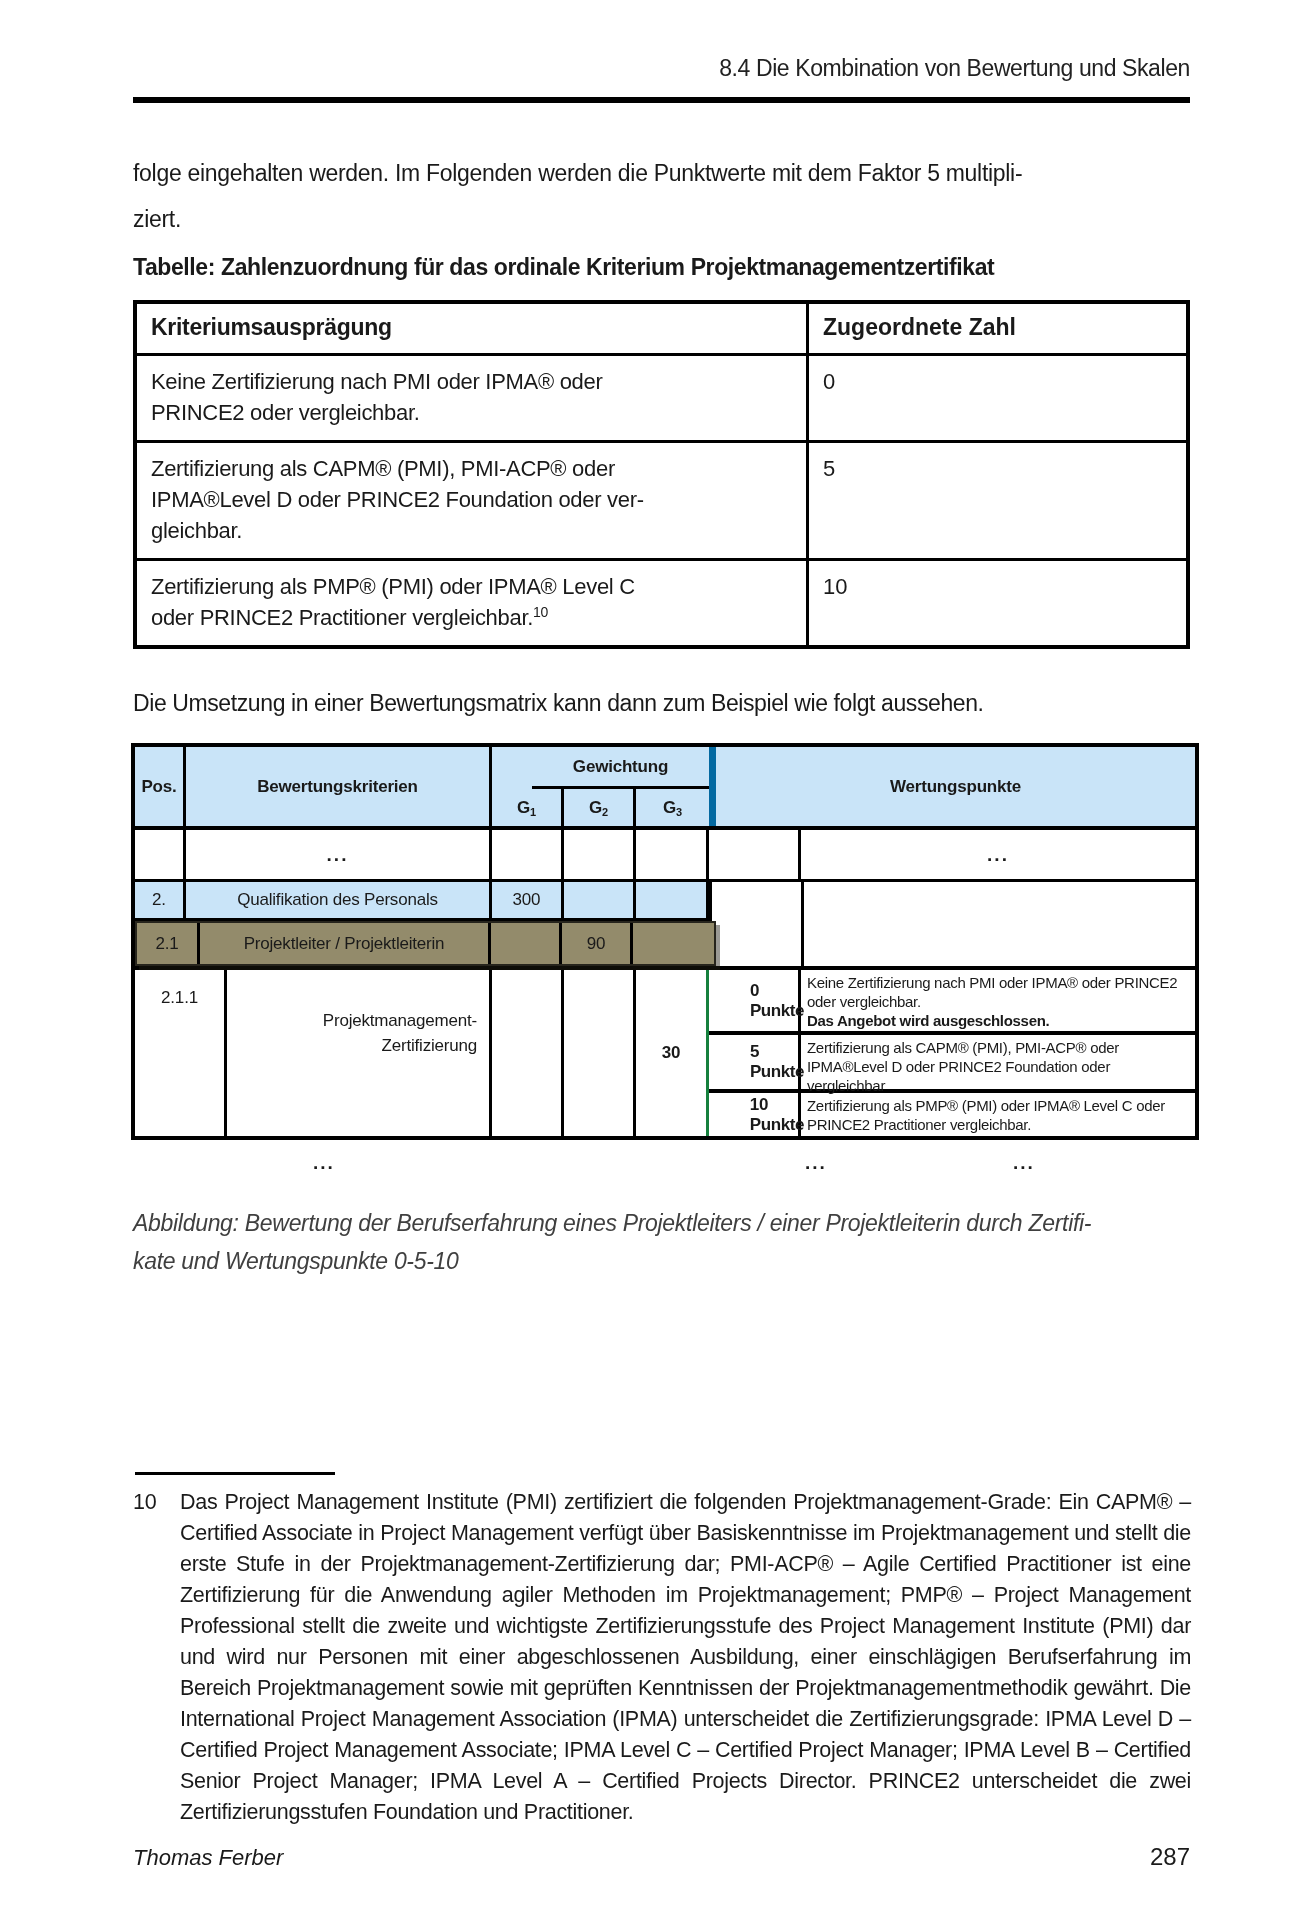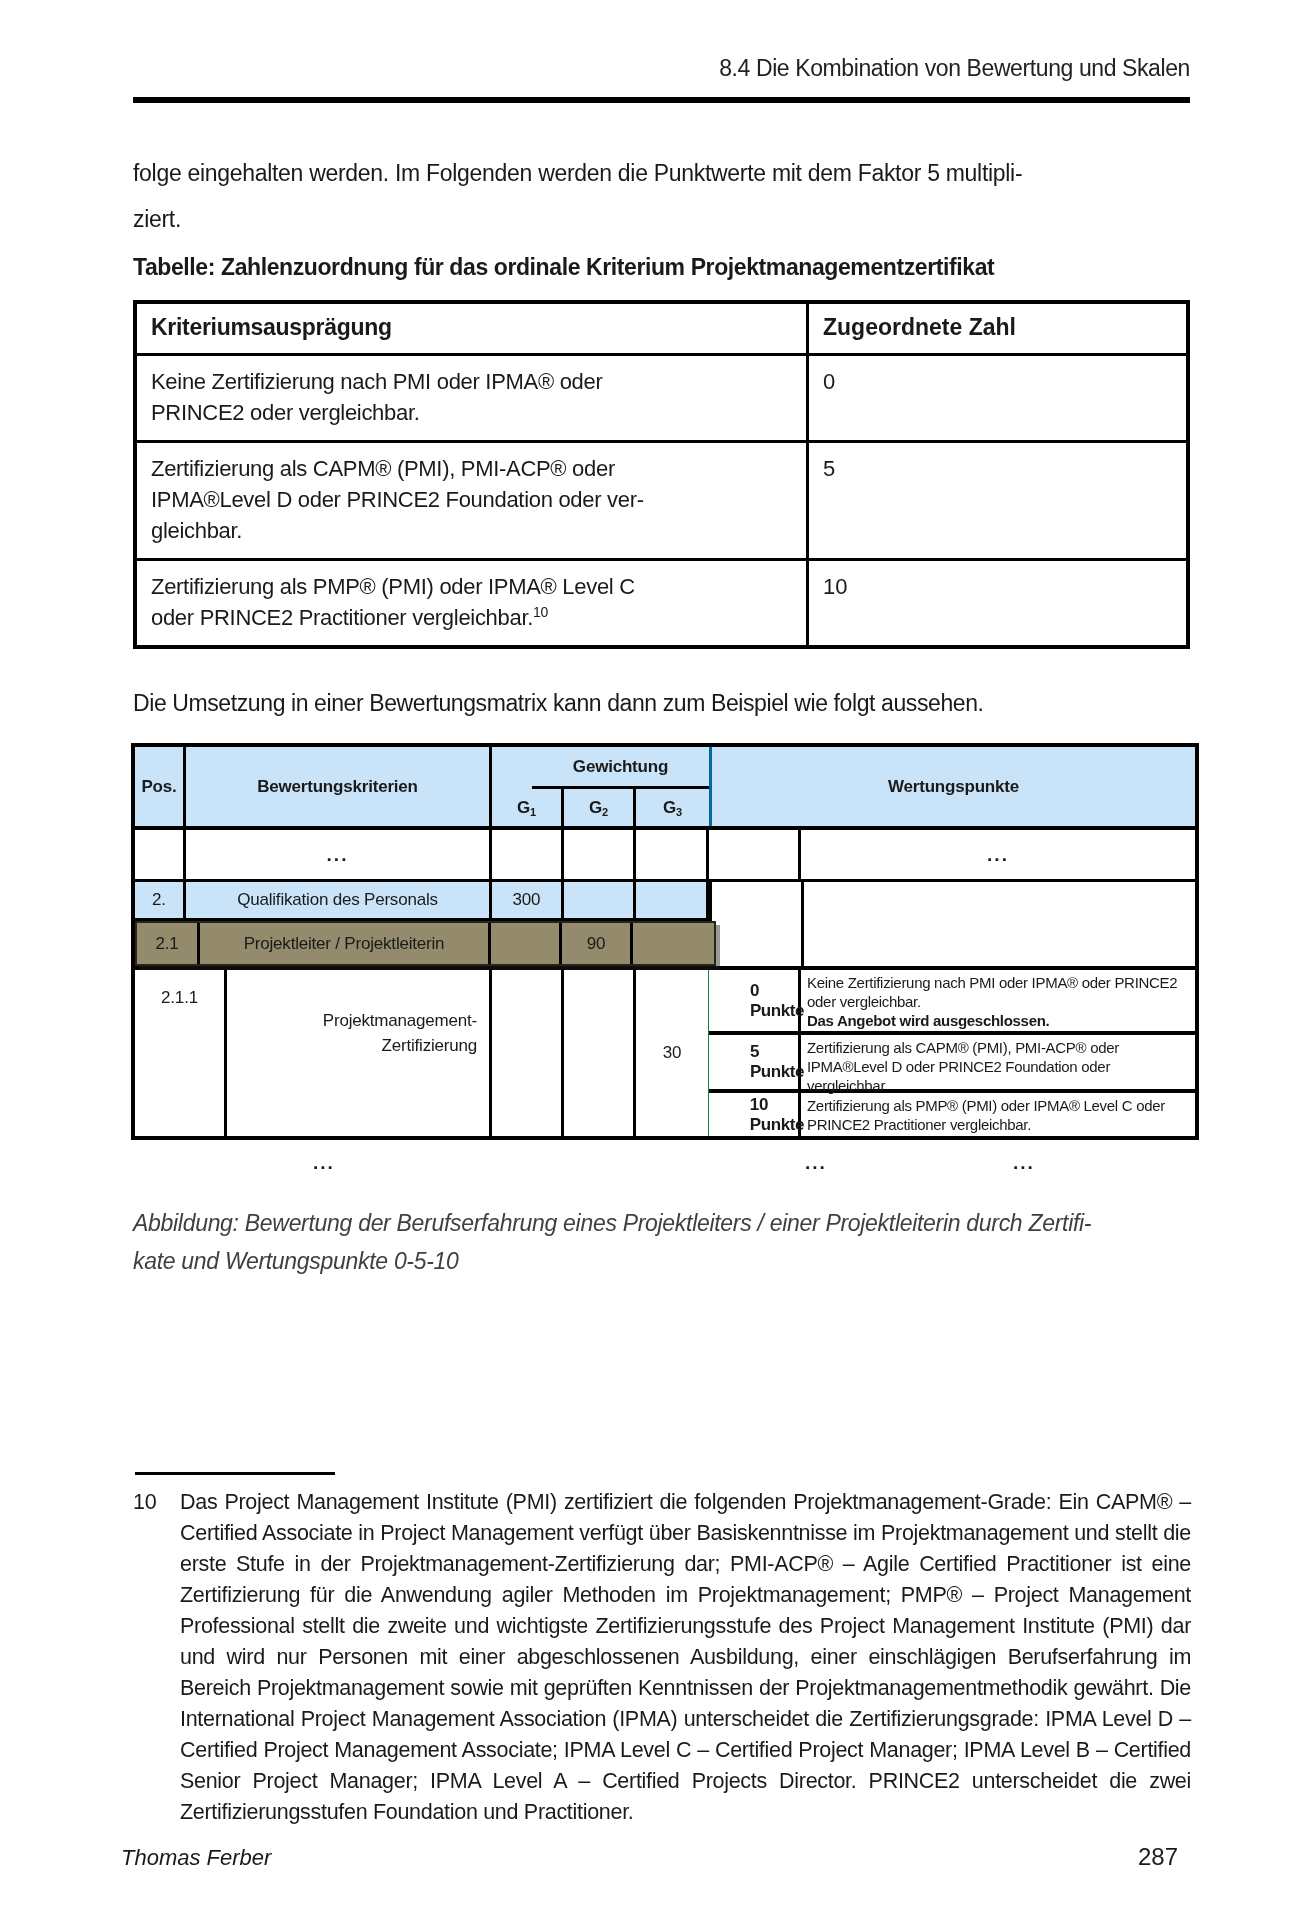--- a/index.html
+++ b/index.html
@@ -45,21 +45,21 @@
   .m-hdr-pos   { width:51px; font-weight:bold; }
   .m-hdr-crit  { width:306px; font-weight:bold; }
   .m-hdr-gew   { width:217px; display:flex; flex-direction:column; }
   .m-hdr-gew-label { height:42px; display:flex; align-items:center; justify-content:center;
                      font-weight:bold; border-bottom:3px solid #000;margin-left:40px; }
   .m-hdr-gsub { display:flex; height:37px; }
   .m-g { display:flex; align-items:center; justify-content:center; font-weight:bold; }
   .m-g sub { font-size:11px; font-weight:bold; transform:translateY(4px); }
   .m-g1,.m-g2 { width:72px; }
   .m-g3 { width:73px; }
-  .m-hdr-wp { flex:1; font-weight:bold; border-left:3px solid #0369a1; }
+  .m-hdr-wp { flex:1; font-weight:bold; border-left:7px solid #0369a1; }
   .hl-blue { background:#c9e4f8; }
 
   .m-rowC { display:flex; height:52px; border-bottom:3px solid #000; }
   .m-rowC > div { display:flex; align-items:center; justify-content:center; }
   .c-pos { width:51px; } .c-crit { width:306px; }
   .c-g1,.c-g2 { width:72px; } .c-g3 { width:73px; }
   .c-wpl { width:92px; } .c-wpd { flex:1; }
   .dots { font-weight:bold; font-size:19px; letter-spacing:2px; }
 
   .de-block { display:flex; border-bottom:4px solid #000; }
@@ -76,21 +76,21 @@
   .de-wpl { width:92px; border-right:3px solid #000; }
   .de-wpd { flex:1; }
 
   .m-rowF { display:flex; }
   .f-left { width:574px; display:flex; }
   .f-pos { width:92px; border-right:3px solid #000; justify-content:center;
            align-items:flex-start; padding-top:18px; display:flex; }
   .f-crit { width:265px; border-right:3px solid #000; text-align:right;
             padding:38px 12px 0 0; line-height:25px; }
   .f-g1,.f-g2 { width:72px; border-right:3px solid #000; }
-  .f-g3 { width:73px; border-right:1px solid #15803d; display:flex; align-items:center; justify-content:center; }
+  .f-g3 { width:73px; border-right:3px solid #15803d; display:flex; align-items:center; justify-content:center;font-weight:bold; }
   .f-right { flex:1; display:flex; flex-direction:column; }
   .pt-row { display:flex; border-bottom:4px solid #000; }
   .pt-row:last-child { border-bottom:none; flex:1; }
   .pt-0 { height:65px; } .pt-5 { height:58px; }
   .pt-label { width:92px; border-right:3px solid #000; display:flex; align-items:center;
               justify-content:center; font-weight:bold; font-size:17px; letter-spacing:-0.4px;padding-left:47px; }
   .pt-desc { flex:1; padding:3px 4px 2px 6px; font-size:15px; line-height:19px; letter-spacing:-0.3px; }
   .pt-desc .bold { font-weight:bold; }
 
   .bottom-dots { position:absolute; top:1152px; left:133px; width:1064px; height:24px; }
@@ -102,21 +102,21 @@
              font-size:23px; line-height:38px; letter-spacing:-0.3px; color:#404040; }
 
   
   .fn-rule { position:absolute; top:1472px; left:135px; width:200px; height:3px; background:#000; }
   .footnote { position:absolute; top:1487px; left:133px; width:1058px; display:flex;
               font-size:21.5px; line-height:31px; letter-spacing:-0.3px; }
   .fn-num { width:47px; flex-shrink:0; }
   .fn-text { flex:1; text-align:justify; }
 
   
-  .footer { position:absolute; top:1843px; left:121px; width:1057px; display:flex;
+  .footer { position:absolute; top:1843px; left:133px; width:1057px; display:flex;
             justify-content:space-between; align-items:baseline; }
   .footer-author { font-style:italic; font-size:22px; }
   .footer-page { font-size:24px; }
 </style>
 </head>
 <body>
 
 <div class="page">
 
   <div class="run-head">8.4 Die Kombination von Bewertung und Skalen</div>

